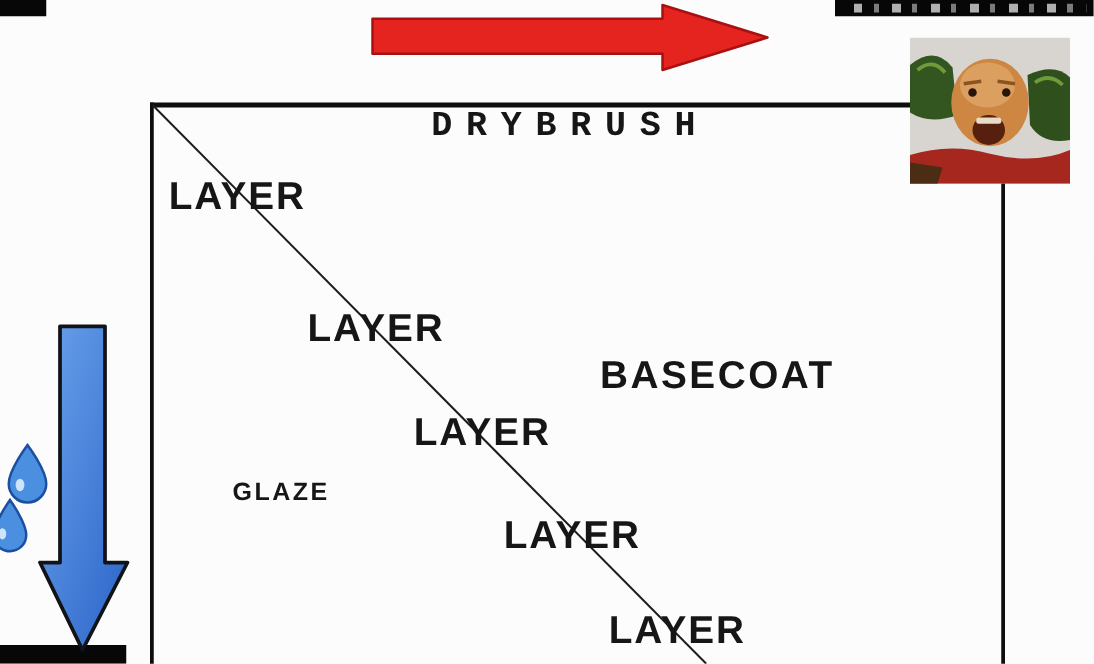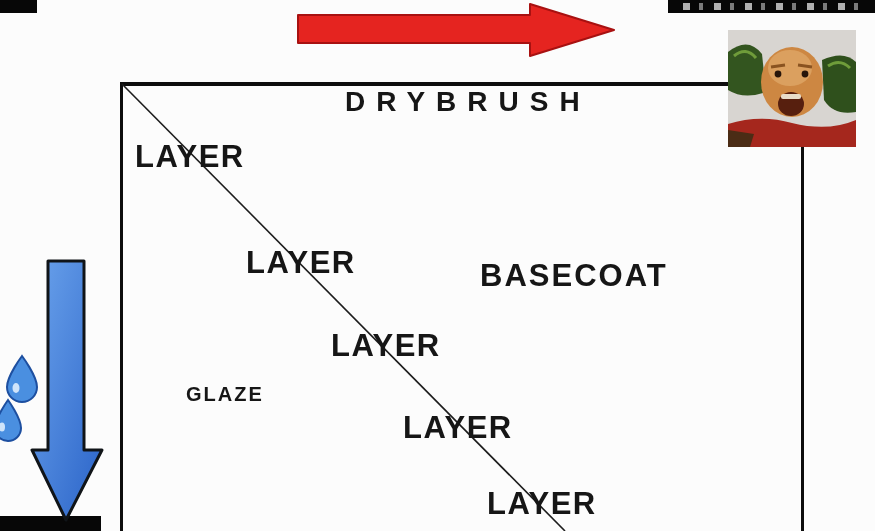--- a/index.html
+++ b/index.html
@@ -35,27 +35,27 @@
     border-top: 4px solid #0d0d0d;
     border-left: 3px solid #0d0d0d;
     border-right: 3px solid #0d0d0d;
     z-index: 1;
   }
   .label {
     position: absolute; z-index: 4;
     font-weight: 700; color: #161616; white-space: nowrap;
     line-height: 1;
   }
-  .lbl-drybrush { left: 345px; top: 88px;  font-size: 28px; letter-spacing: 11px; }
+  .lbl-drybrush { left: 345px; top: 88px;  font-size: 28px; letter-spacing: 11px; font-family: Liberation Mono, monospace; }
   .lbl-layer-0  { left: 135px; top: 141px; font-size: 31px; letter-spacing: 1.5px; }
   .lbl-layer-1  { left: 246px; top: 247px; font-size: 31px; letter-spacing: 1.5px; }
   .lbl-layer-2  { left: 331px; top: 330px; font-size: 31px; letter-spacing: 1.5px; }
   .lbl-layer-3  { left: 403px; top: 412px; font-size: 31px; letter-spacing: 1.5px; }
   .lbl-layer-4  { left: 487px; top: 488px; font-size: 31px; letter-spacing: 1.5px; }
-  .lbl-basecoat { left: 480px; top: 260px; font-size: 31px; letter-spacing: 2px; }
+  .lbl-basecoat { left: 480px; top: 284px; font-size: 31px; letter-spacing: 2px; }
   .lbl-glaze    { left: 186px; top: 384px; font-size: 20px; letter-spacing: 2px; }
 
   .photo {
     position: absolute; left: 728px; top: 30px; width: 128px; height: 117px;
     z-index: 5;
   }
   .photo svg { display: block; }
 </style>
 </head>
 <body>

